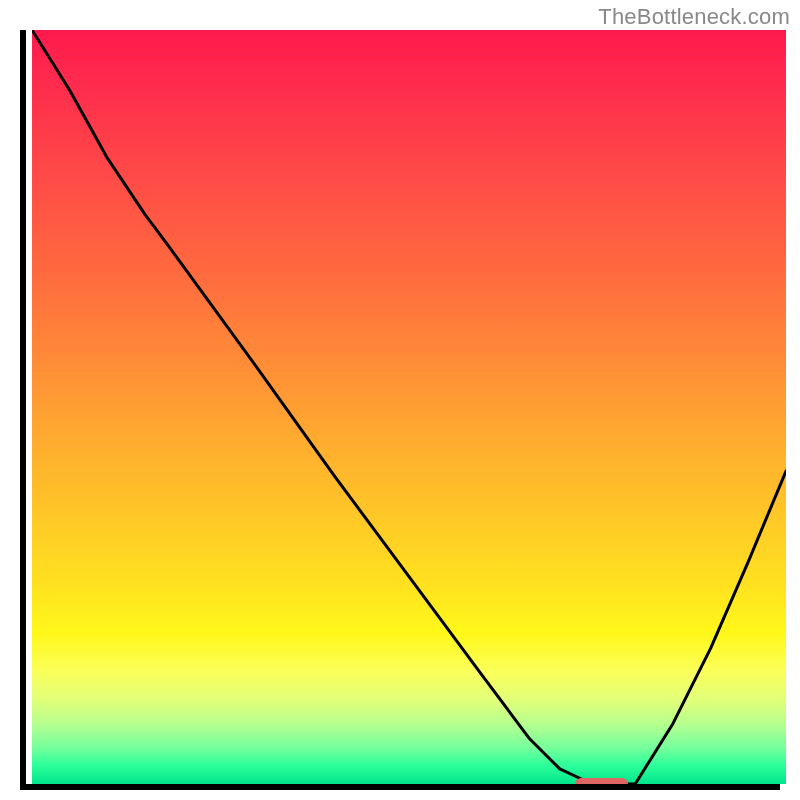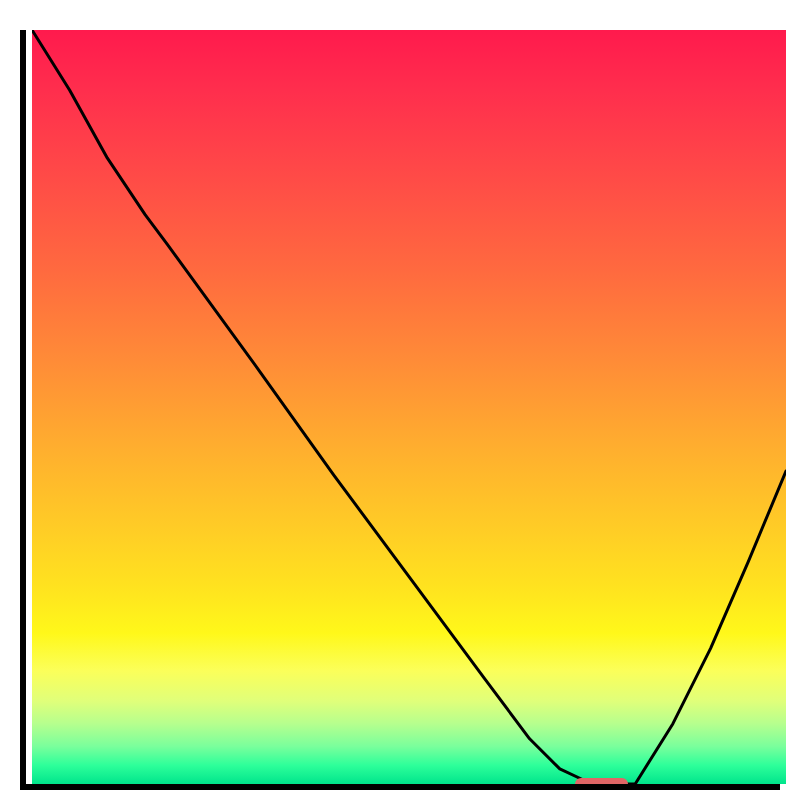--- a/index.html
+++ b/index.html
@@ -77,20 +77,21 @@
     position: absolute;
     background: #e06666;
     border-radius: 6px;
     height: 12px;
   }
 </style>
 </head>
 <body>
 
 <div class="container">
+  <div class="watermark">TheBottleneck.com</div>
 
   <div class="frame">
     <div class="plot-area">
       <div class="gradient"></div>
 
       <svg class="curve" viewBox="0 0 754 754" preserveAspectRatio="none">
         <path id="curve-path" d="M0.0 0.0 L37.7 60.3 L75.4 128.2 L113.1 184.7 L135.7 214.9 L165.9 256.4 L226.2 339.3 L301.6 444.9 L377.0 546.6 L452.4 648.4 L497.6 708.8 L527.8 738.9 L550.4 749.5 L573.0 754.0 L603.2 754.0 L640.9 693.7 L678.6 618.3 L716.3 531.6 L754.0 441.1" fill="none" stroke="#000" stroke-width="3" stroke-linejoin="round" stroke-linecap="round"></path>
       </svg>
 
       <div id="marker" class="marker" style="left: 542.88px; width: 52.78px; top: 748px;"></div>

